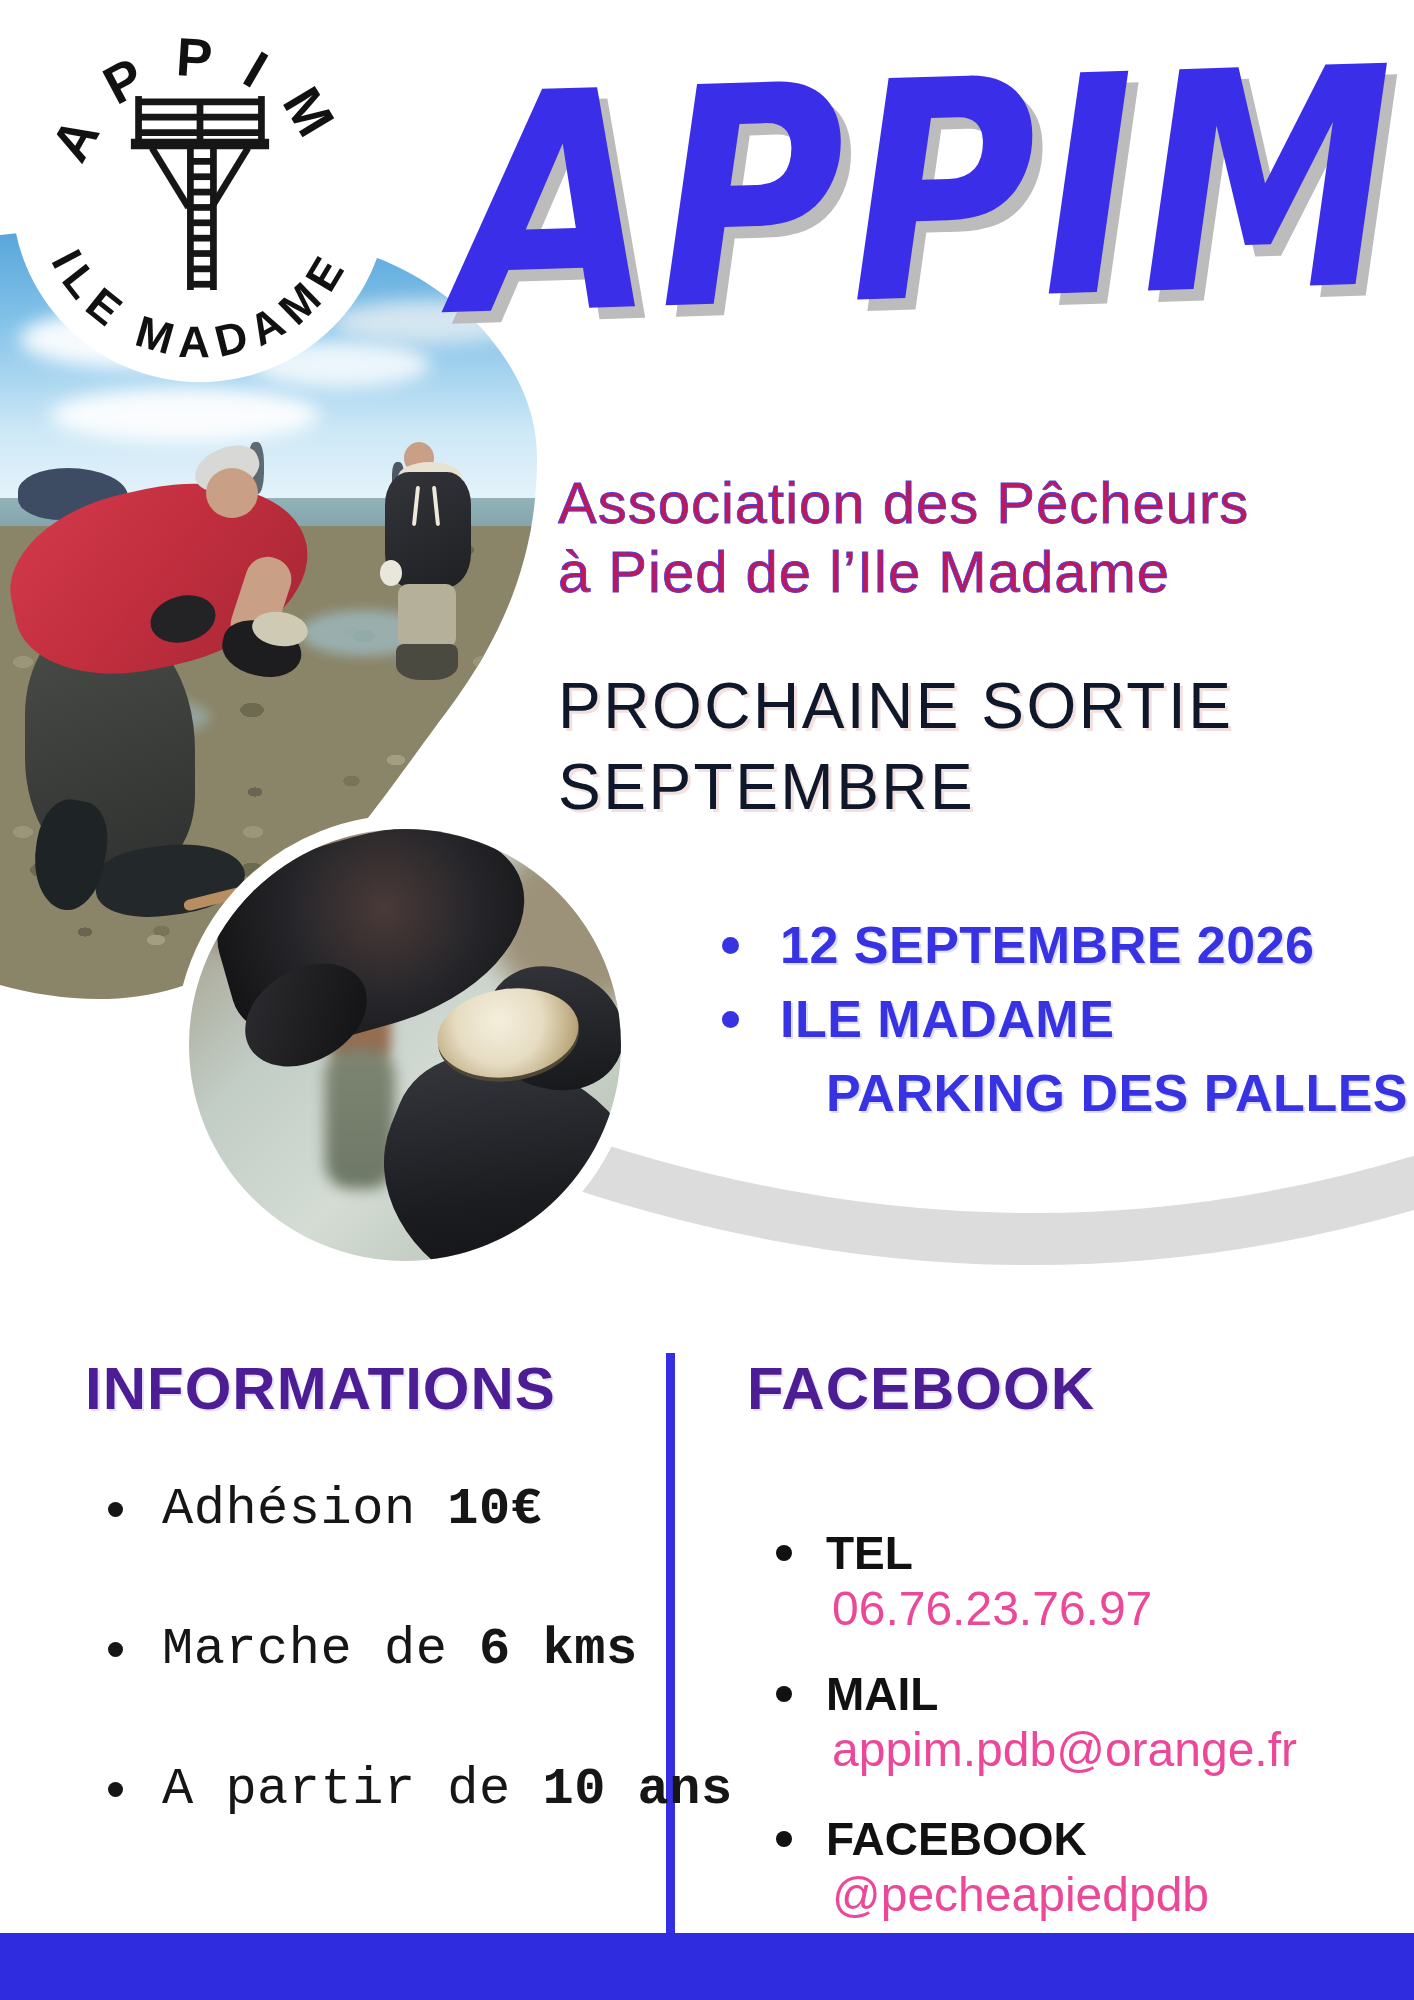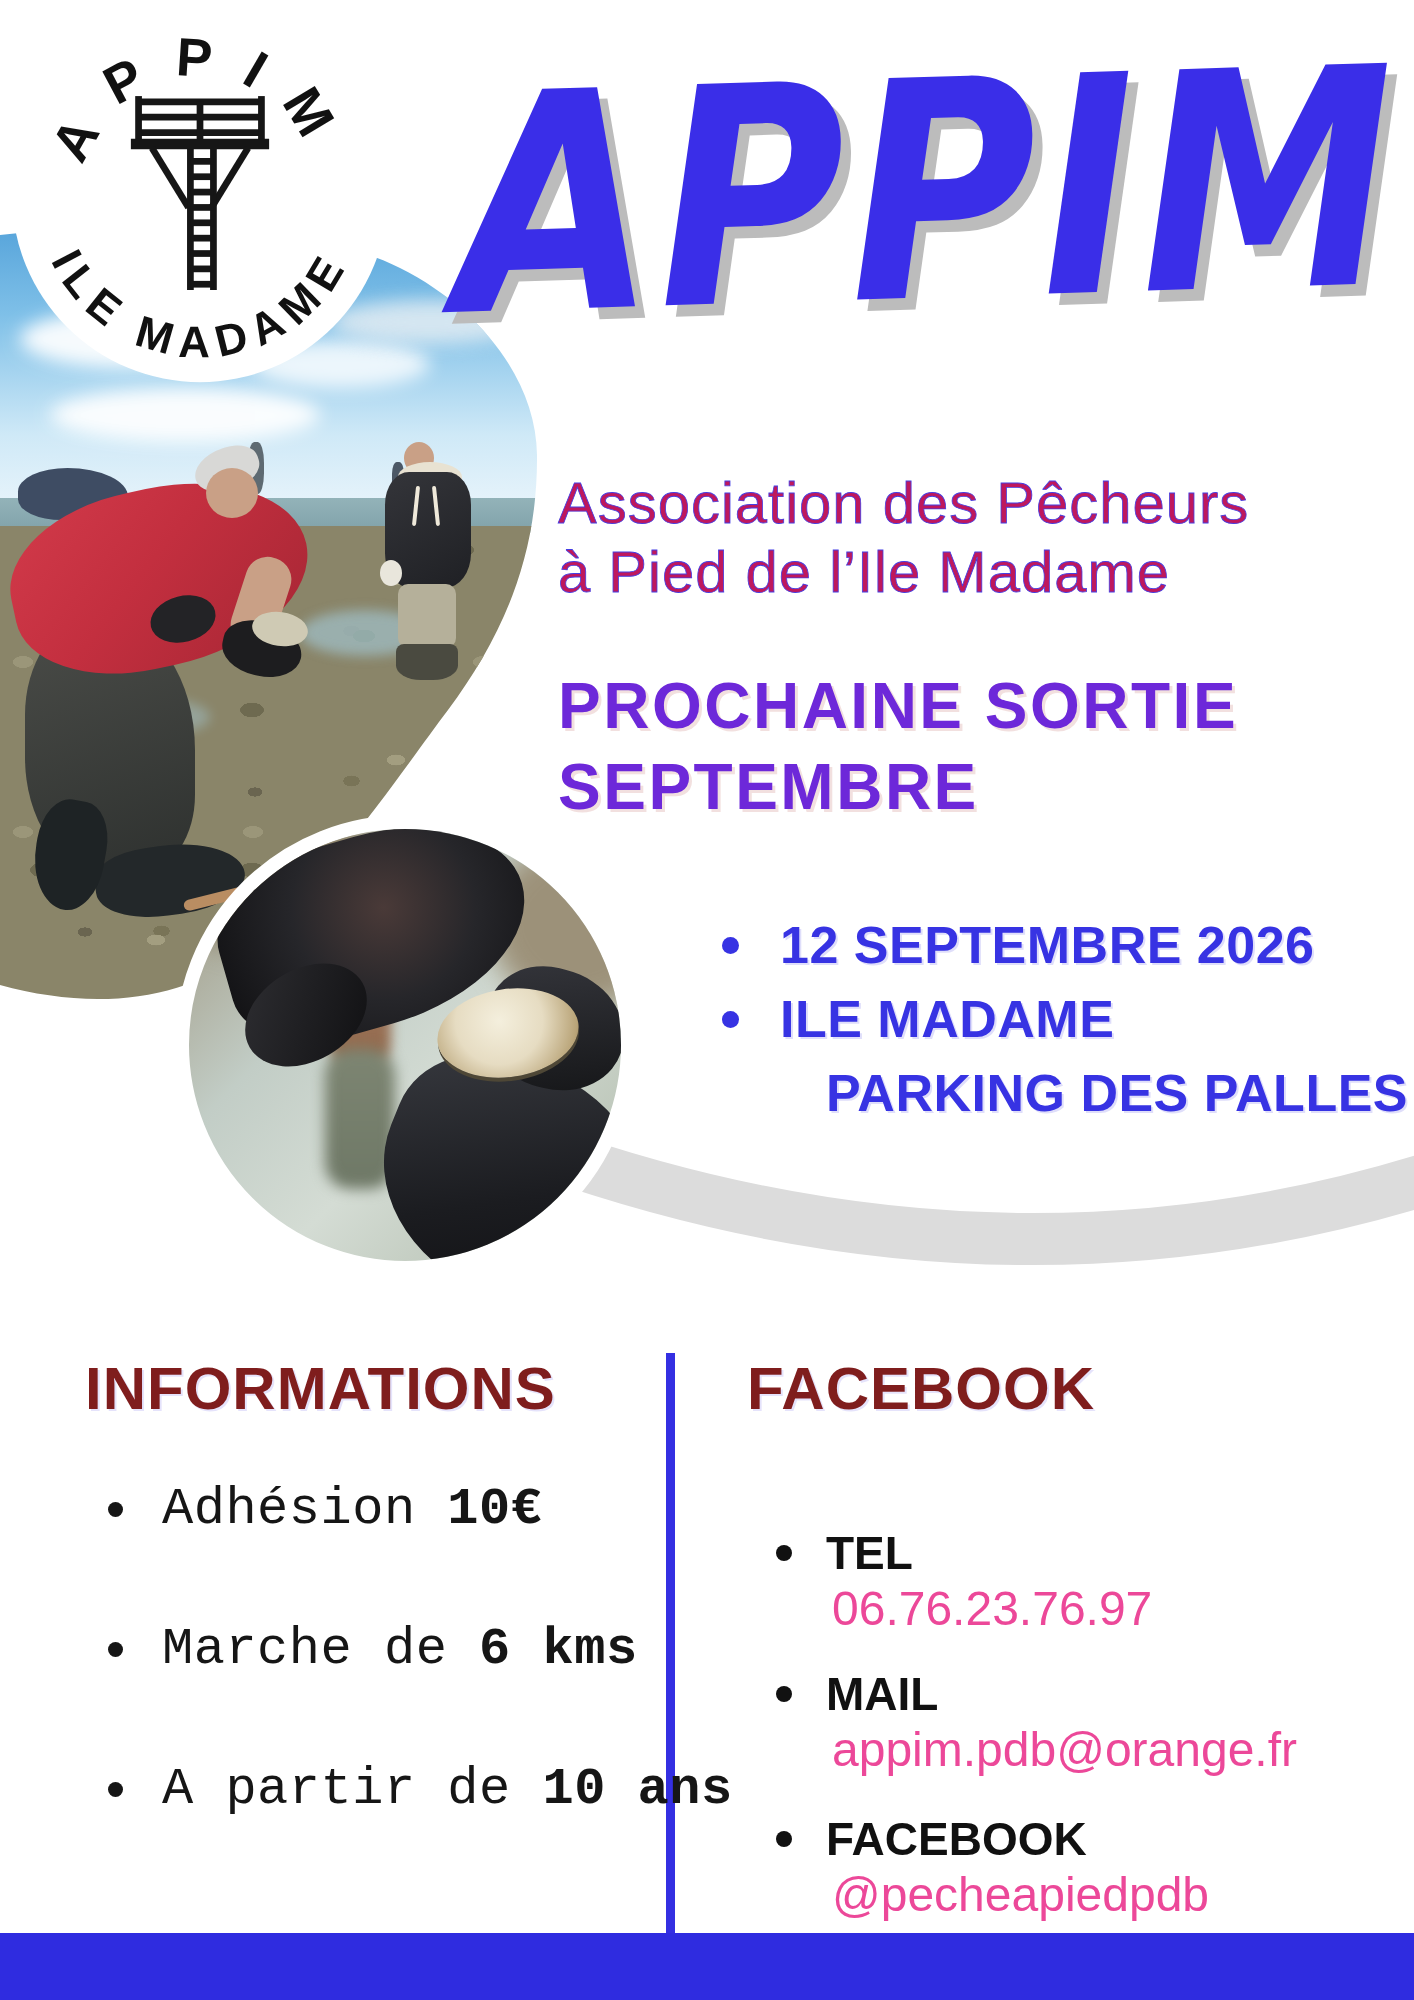--- a/index.html
+++ b/index.html
@@ -74,21 +74,21 @@
     text-shadow:10px 10px 0 #bcbcbc;white-space:nowrap;
   }
   
   .subtitle{
     position:absolute;left:558px;top:468px;z-index:5;color:#be185d;
     font-size:58px;line-height:69px;letter-spacing:1px;
     -webkit-text-stroke:0.8px #443ee4;
   }
   
   .event-heading{
-    position:absolute;left:558px;top:666px;z-index:5;color:#6d28d9;font-weight:bold;
+    position:absolute;left:558px;top:666px;z-index:5;color:#0f172a;font-weight:normal;
     font-size:64px;line-height:81px;letter-spacing:2.5px;
     text-shadow:3px 3px 0 rgba(181,81,77,0.18);
   }
   
   .event-list{position:absolute;left:722px;top:908px;z-index:5;list-style:none;margin:0;padding:0;
     color:#3733e3;font-weight:bold;font-size:52px;letter-spacing:0.5px;
     text-shadow:2px 2px 0 rgba(80,70,230,0.18);}
   .event-list li{position:relative;padding-left:58px;line-height:74px;white-space:nowrap;}
   .event-list li::before{content:"";position:absolute;left:0;top:29px;width:17px;height:17px;border-radius:50%;background:#3733e3;}
   .event-sub{padding-left:46px;line-height:74px;white-space:nowrap;}
@@ -111,21 +111,21 @@
   .oy-glove-right{position:absolute;left:296px;top:140px;width:140px;height:120px;border-radius:45% 55% 50% 50%;
     background:linear-gradient(160deg,#35363c,#141517);transform:rotate(14deg);}
   .oy-sleeve{position:absolute;left:190px;top:238px;width:280px;height:230px;border-radius:40% 60% 45% 55%;
     background:linear-gradient(150deg,#3a3c42 0%,#1b1c20 55%,#0d0d0f 100%);transform:rotate(22deg);}
   .oy-shell{position:absolute;left:248px;top:160px;width:142px;height:88px;border-radius:50%;
     background:radial-gradient(circle at 45% 35%, #f4efdd 0%, #e6dcc2 45%, #b9a478 80%, #5c5340 100%);
     transform:rotate(-8deg);box-shadow:0 4px 0 #4e4736;}
   .oy-knife{position:absolute;left:232px;top:92px;width:13px;height:92px;border-radius:6px;
     background:linear-gradient(#f2f2f2,#b9bcbe);transform:rotate(32deg);}
   
-  .section-heading{position:absolute;z-index:5;color:#7f1d1d;font-weight:bold;font-size:60px;line-height:62px;letter-spacing:1px;
+  .section-heading{position:absolute;z-index:5;color:#4c1d95;font-weight:bold;font-size:60px;line-height:62px;letter-spacing:1px;
     text-shadow:2px 2px 0 rgba(80,70,230,0.15);white-space:nowrap;}
   #informations-heading{left:85px;top:1358px;}
   #contacts-heading{left:747px;top:1358px;}
   .divider{position:absolute;left:666px;top:1353px;width:9px;height:580px;background:#342fe2;z-index:5;}
   .info-list{position:absolute;left:100px;top:1477px;z-index:5;list-style:none;margin:0;padding:0;
     color:#161616;font-size:52px;letter-spacing:0.5px;}
   .info-list li{position:relative;padding-left:62px;line-height:66px;margin-bottom:74px;white-space:nowrap;font-family:Liberation Mono, monospace;}
   .info-list li::before{content:"";position:absolute;left:8px;top:25px;width:15px;height:15px;border-radius:50%;background:#161616;}
   .info-list b{font-weight:bold;}
   .contact-block{position:absolute;left:770px;z-index:5;color:#111111;white-space:nowrap;margin-top:41px;}

